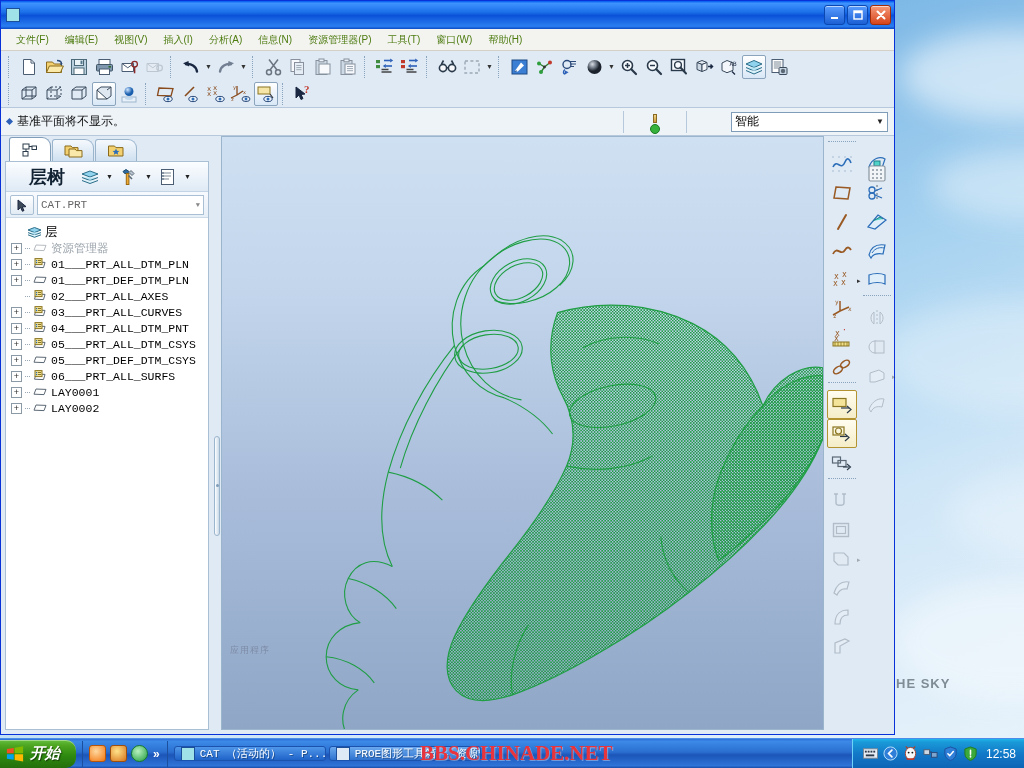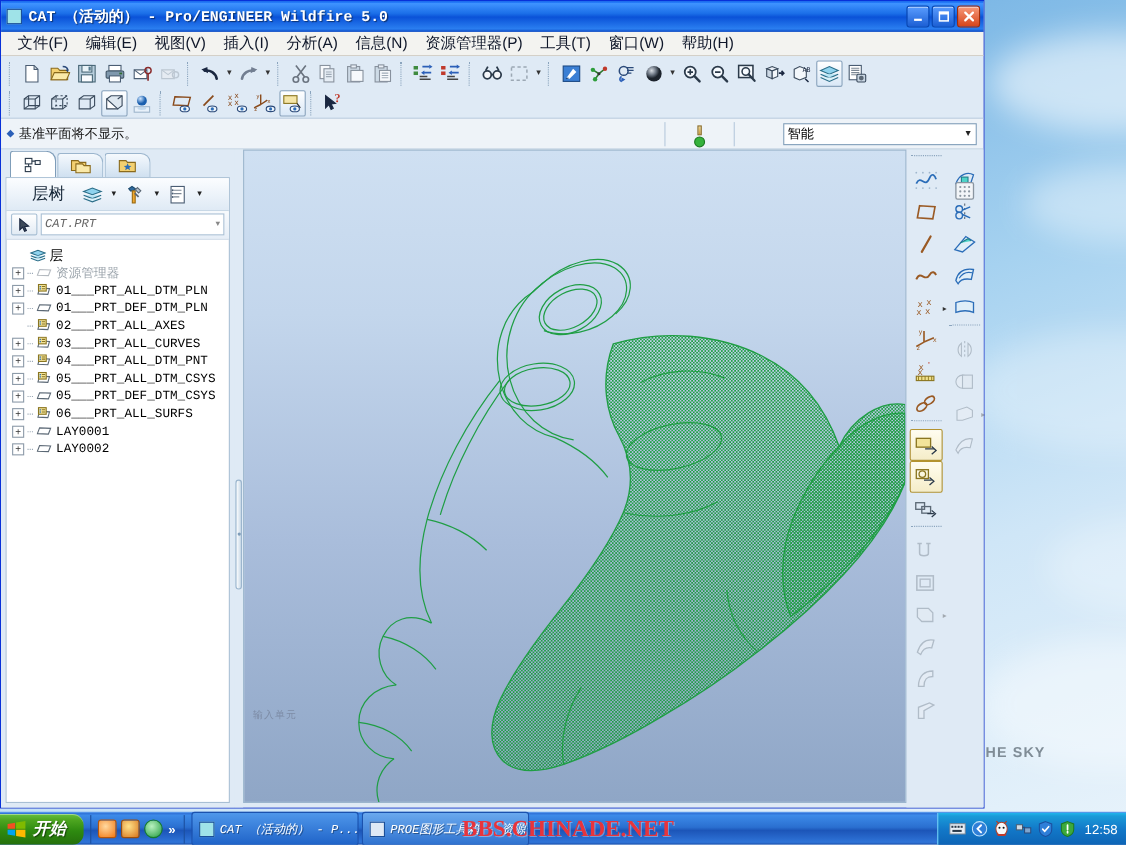--- a/index.html
+++ b/index.html
@@ -36,21 +36,21 @@
   .title-btns { margin-left:auto; display:flex; gap:2px; }
   .tbtn { width:21px;height:20px;border:1px solid #0a47b0;border-radius:3px;
           display:flex;align-items:center;justify-content:center;color:#fff;font-size:11px;font-weight:bold;
           background:linear-gradient(180deg,#5a9dff,#1c5fd4); box-shadow:inset 0 1px 0 rgba(255,255,255,.6);}
   .tbtn.close { background:linear-gradient(180deg,#f79a7a,#d6441a); border-color:#a32d08;}
   
   .menubar {
     height:22px; flex:0 0 22px; background:#f3f3f0; border-bottom:1px solid #d4d0c8;
     display:flex; align-items:center; padding-left:8px; gap:2px;
   }
-  .menu-item { padding:2px 7px; font-size:14px; color:#0f172a; white-space:nowrap;
+  .menu-item { padding:2px 7px; font-size:10px; color:#4d7c0f; white-space:nowrap;
                font-family:"Liberation Sans",sans-serif; cursor:default;}
   
   .toolbars { flex:0 0 55px; background:#dfeaf5; border-bottom:1px solid #b6c9dc; padding:2px 0 0 4px;}
   .trow { height:27px; display:flex; align-items:center; gap:1px; }
   .tb-sep { width:5px; height:22px; border-left:1px dotted #8aa4bd; margin:0 3px; }
   .tbi {
     width:24px;height:24px; display:flex;align-items:center;justify-content:center;
     border:1px solid transparent; border-radius:2px; position:relative;
   }
   .tbi.active { border-color:#8aa4bd; background:linear-gradient(180deg,#ffffff,#d9e8f7); }
@@ -63,21 +63,21 @@
   .msg-text { font-size:12px; color:#111; display:flex; align-items:center; gap:5px;
               font-family:"Liberation Sans",sans-serif;}
   .msg-bullet { width:5px;height:5px;background:#2b5fb8; transform:rotate(45deg); flex:0 0 5px;}
   .msg-spacer { flex:1; }
   .signal { width:14px;height:24px;display:flex;flex-direction:column;align-items:center;
             justify-content:flex-end; gap:1px; }
   .signal .bulb { width:10px;height:10px;border-radius:50%;background:#36b23c;border:1px solid #1c7a21; }
   .signal .stick { width:4px;height:9px;background:linear-gradient(180deg,#f2d58a,#c99a3a);border:1px solid #8a6a22;}
   .vsep { width:1px;height:22px;background:#b6c9dc; }
   .smart-select {
-    width:176px;height:20px;background:#fff;border:1px solid #7f9db9;
+    width:157px;height:20px;background:#fff;border:1px solid #7f9db9;
     display:flex;align-items:center;padding:0 3px;font-size:12px;position:relative;margin-left:20px;
   }
   .smart-select .caret { margin-left:auto; font-size:8px; color:#222; }
   
   .appbody { flex:1; display:flex; min-height:0; background:#dfeaf5;}
   
   .navigator { width:212px; flex:0 0 212px; display:flex; flex-direction:column; background:#dfeaf5; }
   .nav-tabs { height:25px; display:flex; align-items:flex-end; padding-left:8px; gap:1px;}
   .nav-tab {
     width:42px;height:22px; background:linear-gradient(180deg,#f5f9fd,#cfe0f0);
@@ -86,27 +86,27 @@
   }
   .nav-tab.sel { background:#fff; height:24px; border-color:#7f9db9; }
   .nav-panel {
     flex:1; margin:0 4px 4px 4px; background:#fff; border:1px solid #a8bfd4;
     display:flex; flex-direction:column; min-height:0;
   }
   .nav-header {
     height:30px;flex:0 0 30px; background:linear-gradient(180deg,#fbfdff,#dfeaf5);
     border-bottom:1px solid #c3d4e4; display:flex; align-items:center; padding:0 5px; gap:4px;
   }
-  .nav-title { font-size:15px;font-weight:normal;color:#123; margin:0 10px 0 18px;
+  .nav-title { font-size:18px;font-weight:bold;color:#123; margin:0 10px 0 18px;
                font-family:"Liberation Sans",sans-serif;}
   .nav-hbtn { width:22px;height:22px;display:flex;align-items:center;justify-content:center;}
   .nav-caret { font-size:7px;color:#222; width:9px; text-align:center;}
   .nav-filter {
-    height:26px;flex:0 0 26px; display:flex;align-items:flex-start;gap:3px;padding:2px 4px;
-    background:linear-gradient(180deg,#f7fafd,#e6eef7); border-bottom:1px solid #ccd9e6;font-style:italic;
+    height:26px;flex:0 0 26px; display:flex;align-items:flex-end;gap:3px;padding:2px 4px;
+    background:linear-gradient(180deg,#f7fafd,#e6eef7); border-bottom:1px solid #ccd9e6;
   }
   .filter-arrowbtn { width:24px;height:20px;border:1px solid #a8bfd4;background:linear-gradient(180deg,#fff,#e2ebf4);
                      display:flex;align-items:center;justify-content:center;border-radius:2px;}
   .filter-combo { flex:1;height:20px;background:#fff;border:1px solid #a8bfd4;display:flex;align-items:center;
                   padding:0 3px; font-family:"Liberation Mono",monospace; font-size:11px; color:#666;}
   .filter-combo .caret{margin-left:auto;font-size:7px;color:#888;}
   .tree { flex:1; overflow:hidden; padding:6px 2px 2px 5px; position:relative;}
   .tnode { display:flex; align-items:center; height:16px; gap:3px; font-size:11.5px;
            font-family:"Liberation Mono", monospace; white-space:nowrap; color:#000; }
   .tnode.root { font-family:"Liberation Sans",sans-serif; font-size:12.5px; padding-left:2px; }
@@ -153,25 +153,25 @@
   }
   .start-logo { width:18px;height:18px;display:block;}
   .start-text { color:#fff;font-weight:bold;font-style:italic;font-size:15px;
                 text-shadow:1px 1px 1px rgba(0,0,0,.5);font-family:Liberation Serif, serif;}
   .quicklaunch { display:flex; align-items:center; gap:4px; padding:0 6px;
                  border-left:1px solid #1c4f9e; border-right:1px solid #1c4f9e; height:26px;}
   .ql-icon { width:17px;height:17px;border-radius:3px;}
   .ql-more { color:#fff;font-size:12px;font-weight:bold;padding:0 1px;}
   .tasks { display:flex; align-items:center; gap:3px; margin-left:6px; }
   .task {
-    height:31px; width:152px; display:flex;align-items:center;gap:5px;padding:0 6px;
+    height:15px; width:152px; display:flex;align-items:center;gap:5px;padding:0 6px;
     border-radius:3px; border:1px solid #1b52ae;
     background:linear-gradient(180deg,#4f97ea,#1f63c8);
     color:#fff; font-family:"Liberation Mono",monospace; font-size:11px;
-    text-shadow:1px 1px 0 rgba(0,0,0,.35); overflow:hidden; white-space:nowrap;font-style:italic;
+    text-shadow:1px 1px 0 rgba(0,0,0,.35); overflow:hidden; white-space:nowrap;
   }
   .task .ticonbox { width:14px;height:14px;flex:0 0 14px;background:#9fe3e8;border:1px solid #1b4f99;}
   .tray {
     margin-left:auto; height:30px; display:flex;align-items:center;gap:5px;padding:0 8px 0 10px;
     background:linear-gradient(180deg,#20b5ec 0%, #1a9ad8 10%, #1278c8 50%, #0d63b4 100%);
     border-left:1px solid #6fd3f7;
   }
   .tray-time { color:#fff; font-size:12px; font-family:"Liberation Sans",sans-serif; margin-left:3px;}
   .tray-icon { width:15px;height:15px; }
   .watermark {
@@ -189,21 +189,20 @@
   <div class="cloud" style="left:880px;top:300px;width:260px;height:110px;opacity:.55"></div>
   <div class="cloud" style="left:950px;top:470px;width:200px;height:90px;opacity:.5"></div>
   <div class="cloud" style="left:890px;top:580px;width:240px;height:120px;opacity:.75"></div>
 </div>
 <div class="sky-text">HE SKY</div>
 
 <div class="window">
 
   <div class="titlebar">
     <div class="title-icon"></div>
-    <div class="title-text">CAT （活动的） - Pro/ENGINEER Wildfire 5.0</div>
     <div class="title-btns">
       <div class="tbtn">
         <svg width="9" height="9" viewBox="0 0 9 9">
             <rect x="1" y="6" width="7" height="2" fill="#fff"></rect>
           </svg>
       </div>
       <div class="tbtn">
         <svg width="10" height="10" viewBox="0 0 10 10">
             <rect x="1" y="1" width="8" height="8" fill="none" stroke="#fff" stroke-width="1.4"></rect>
             <rect x="1" y="1" width="8" height="2.2" fill="#fff"></rect>
@@ -850,21 +849,21 @@
 
           <g fill="none" stroke="#1f9e44" stroke-width="1.1">
             <ellipse cx="390" cy="268" rx="44" ry="20" transform="rotate(-12 390 268)"></ellipse>
             <path d="M344 328 C372 334 404 332 430 318"></path>
             <path d="M360 210 C382 198 412 196 436 206"></path>
             <path d="M466 454 C450 440 440 420 438 398"></path>
             <path d="M290 556 C286 534 292 508 306 486"></path>
           </g>
         </g>
       </svg>
-      <div class="vp-text">输入单元</div>
+      <div class="vp-text">应用程序</div>
     </div>
 
     <div class="rtoolbar">
       <div class="rcol">
         <div class="r-sep"></div>
         <div class="rbi">
           <svg width="22" height="20" viewBox="0 0 22 20">
               <path d="M2 13 C6 4 10 18 14 8 C16.5 2 19 6 20 9" fill="none" stroke="#2b6db8" stroke-width="1.6"></path>
               <g fill="#9fb6cc">
                 <circle cx="2" cy="3" r="0.8"></circle>

